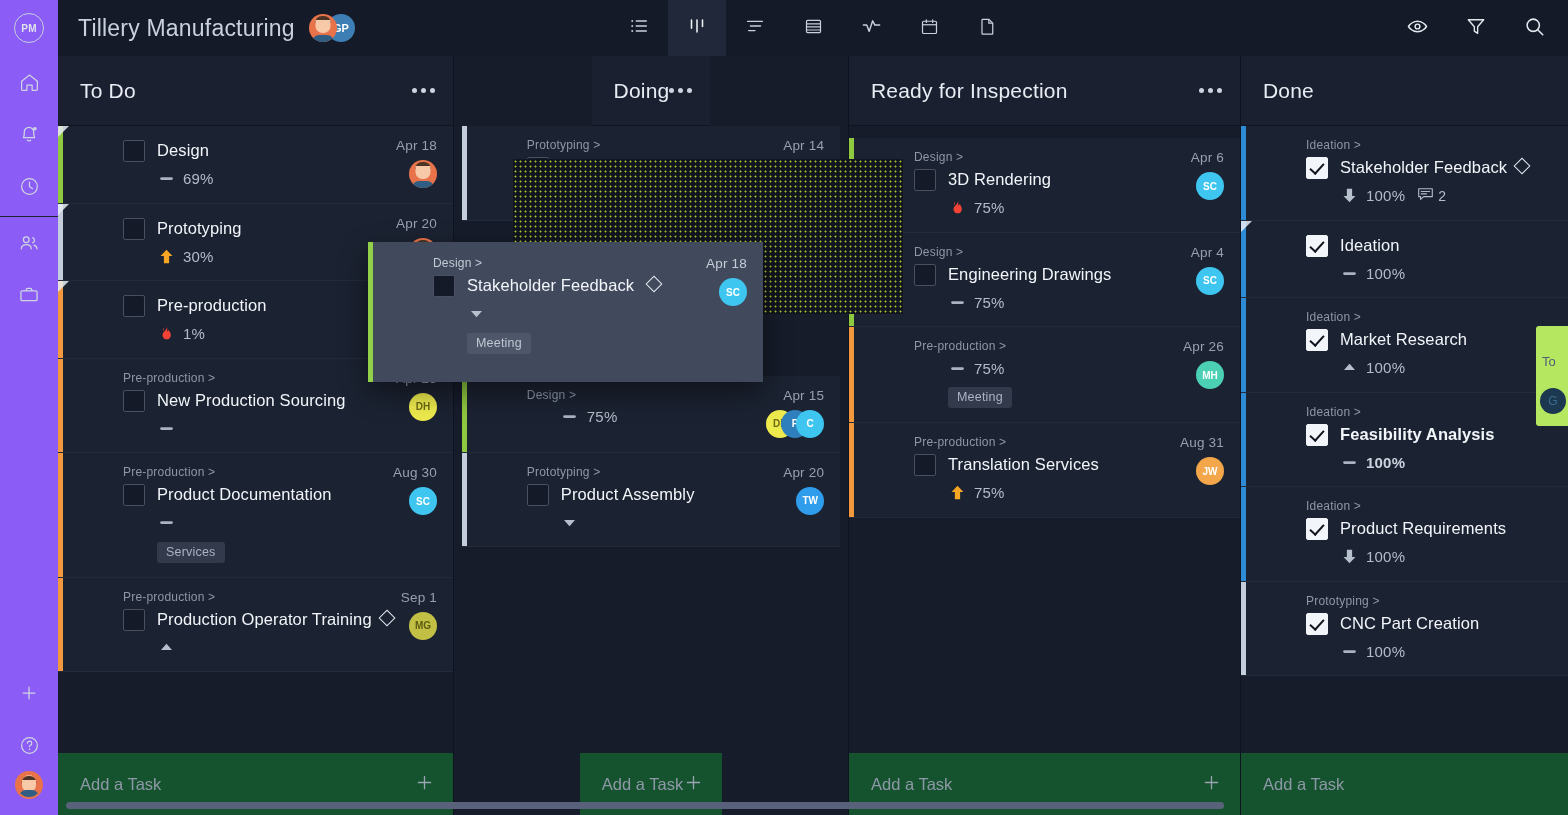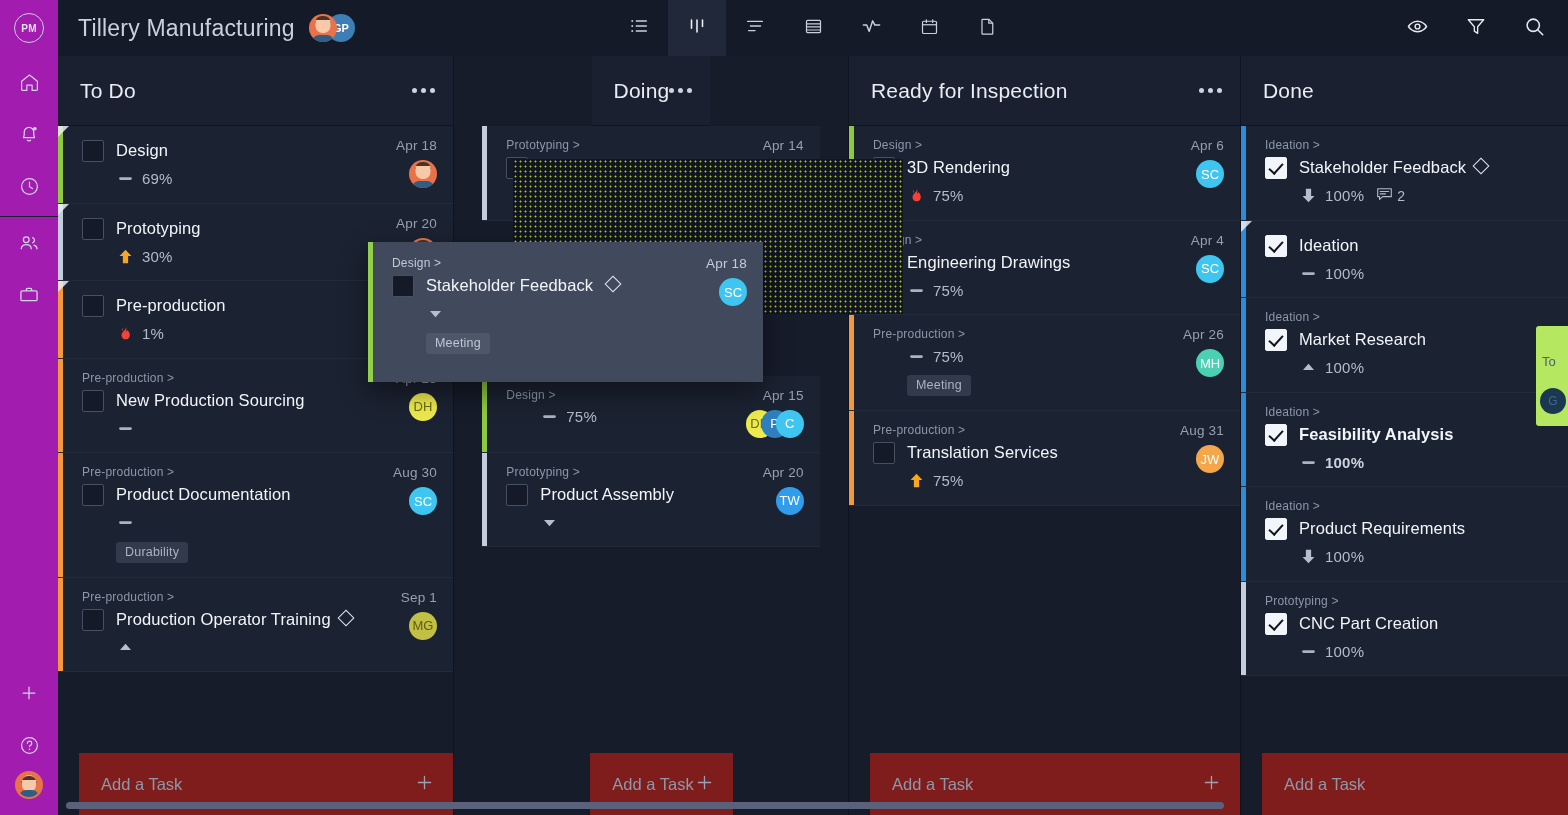--- a/index.html
+++ b/index.html
@@ -5,21 +5,21 @@
   * { box-sizing: border-box; margin:0; padding:0; }
   html,body {
     width:1568px; height:815px; overflow:hidden;
     background:#05070f;
     font-family:"Liberation Sans", sans-serif;
     -webkit-font-smoothing:antialiased;
   }
   #app { position:relative; width:1568px; height:815px; display:flex; }
 
   
-  .rail { width:58px; background:#a21caf; display:flex; flex-direction:column;
+  .rail { width:58px; background:#8b5cf6; display:flex; flex-direction:column;
           align-items:center; flex:0 0 58px; position:relative; z-index:5; }
   .rail-logo { height:56px; width:58px; display:flex; align-items:center; justify-content:center; }
   .logo-circle { width:30px; height:30px; border-radius:50%; border:1.6px solid #c7cedb;
      display:flex; align-items:center; justify-content:center; font-size:10px; color:#dfe4ec;
      letter-spacing:.3px; font-weight:600;}
   .rail-group { width:100%; display:flex; flex-direction:column; align-items:center; }
   .rail-sep { width:100%; height:1px; background:#1b2230; margin:4px 0 0; }
   .rail-btn { width:58px; height:52px; display:flex; align-items:center; justify-content:center;
      position:relative; }
   .rail-btn svg { display:block; }
@@ -54,39 +54,39 @@
   .vtab.active { background:#212839; }
   .topright { margin-left:auto; display:flex; align-items:center; padding-right:22px; gap:36px;}
 
   
   .board { flex:1 1 auto; display:flex; min-height:0; position:relative;
            background:#161c2a; overflow:hidden; }
   .col { display:flex; flex-direction:column; min-height:0; position:relative;
          border-right:1px solid #0e1320; }
   .col.c1 { width:396px; flex:0 0 396px; }
   .col.c2 { width:395px; flex:0 0 395px;align-items:center; }
-  .col.c3 { width:392px; flex:0 0 392px; }
+  .col.c3 { width:392px; flex:0 0 392px;gap:12px; }
   .col.c4 { width:331px; flex:0 0 331px; border-right:none; }
 
   .col-head { height:70px; flex:0 0 70px; display:flex; align-items:center;
      padding:0 18px 0 22px; background:#1a2030; border-bottom:1px solid #0f1420; }
   .col-title { font-size:21px; color:#e8ecf3; font-weight:400; letter-spacing:.2px; }
   .col-dots { margin-left:auto; display:flex; gap:4px; }
   .col-dots i { width:5px; height:5px; border-radius:50%; background:#cdd4df; display:block; }
 
   .col-body { flex:1 1 auto; min-height:0; position:relative; overflow:hidden; }
   .cards { position:relative; }
 
   
   .card { position:relative; background:#1b2231; border-bottom:1px solid #232b3b;
           padding:12px 16px 14px 16px; display:flex; }
   .card .accent { position:absolute; left:0; top:0; bottom:0; width:5px; }
   .card .fold { position:absolute; left:0; top:0; width:0; height:0;
      border-left:11px solid #e7ecf3; border-bottom:11px solid transparent; opacity:.85;}
-  .card-body { flex:1 1 auto; min-width:0; padding-left:8px; }
+  .card-body { flex:1 1 auto; min-width:0; padding-left:8px;margin-left:41px; }
   .crumb { font-size:12px; color:#8d97a8; margin-bottom:3px; letter-spacing:.2px;}
   .titlerow { display:flex; align-items:flex-start; }
   .cbox { width:22px; height:22px; border:1px solid #474f60; background:#141a28;
           border-radius:2px; flex:0 0 22px; margin-top:2px; }
   .cbox.done { background:#f2f5f9; border-color:#f2f5f9; position:relative; }
   .cbox.done::after { content:""; position:absolute; left:6px; top:2px; width:6px; height:12px;
       border:solid #11151f; border-width:0 2.6px 2.6px 0; transform:rotate(42deg); }
   .ctitle { font-size:16.5px; color:#f2f5fa; margin-left:12px; line-height:1.55;
             white-space:nowrap; letter-spacing:.1px;}
   .ctitle.bold { font-weight:700; }
@@ -98,41 +98,41 @@
   .pct.bold { font-weight:700; color:#ccd3de; }
   .prio { width:18px; height:18px; display:flex; align-items:center; justify-content:center; }
   .tagrow { margin-left:34px; margin-top:9px; }
   .tag { display:inline-block; background:#323a4b; color:#aab3c2; font-size:12.5px;
      padding:3px 9px 4px; border-radius:3px; letter-spacing:.2px; }
   .right-col { flex:0 0 auto; display:flex; flex-direction:column; align-items:flex-end;
                padding-left:10px; }
   .due { font-size:13.5px; color:#97a0b0; letter-spacing:.2px; white-space:nowrap; }
   .av-stack { display:flex; margin-top:7px; }
   .av { width:28px; height:28px; border-radius:50%; display:flex; align-items:center;
-     justify-content:center; font-size:13px; font-weight:400; color:#fff; }
+     justify-content:center; font-size:10px; font-weight:700; color:#fff; }
   .av + .av { margin-left:-13px; }
   .comments { display:flex; align-items:center; gap:4px; margin-left:4px; }
   .comments span { font-size:14px; color:#b4bcca; }
 
   
   .dropzone { position:absolute; background:#11151f;
      background-image:radial-gradient(#a9bf2e 0.9px, transparent 1.1px);
      background-size:5px 5px; }
 
   
   .ghost { position:absolute; background:#414a5c; box-shadow:0 10px 26px rgba(0,0,0,.45);
      display:flex; padding:14px 16px 16px 16px; z-index:40; }
   .ghost .accent { position:absolute; left:0; top:0; bottom:0; width:5px; background:#93d04a;}
   .ghost .crumb { color:#c3cad6; }
   .ghost .tag { background:#4e5769; color:#c0c7d3; }
   .ghost .due { color:#c6ccd7; }
 
   
   .addtask { display:flex; align-items:center; padding:0 18px 0 22px; height:62px;
-     color:#8f98a8; font-size:16.5px; background:#7f1d1d;margin-left:21px; }
+     color:#8f98a8; font-size:16.5px; background:#14532d; }
   .addtask .plus { margin-left:auto; }
 
   
   .hscroll { position:absolute; left:0; right:0; bottom:6px; height:7px; }
   .hscroll .thumb { position:absolute; left:8px; width:1158px; height:7px;
      background:#59627a; border-radius:4px; }
 </style>
 </head>
 <body>
 
@@ -423,21 +423,21 @@
                     <div class="cbox"></div>
                     <div class="ctitle"><span>Product Documentation</span></div>
                   </div>
                   <div class="metarow">
                     <span class="prio">
                       <svg width="17" height="17" viewBox="0 0 20 20">
                         <rect x="2.5" y="8.4" width="15" height="3.4" rx="1.7" fill="#aab3c1"></rect>
                       </svg>
                     </span>
                   </div>
-                  <div class="tagrow"><span class="tag">Durability</span></div>
+                  <div class="tagrow"><span class="tag">Services</span></div>
                 </div>
                 <div class="right-col">
                   <div class="due">Aug 30</div>
                   <div class="av-stack">
                     <div class="av" style="background: rgb(62, 198, 240);">SC</div>
                   </div>
                 </div>
               </div>
               <div class="card">
                 <div class="accent" style="background: rgb(242, 153, 61);"></div>

